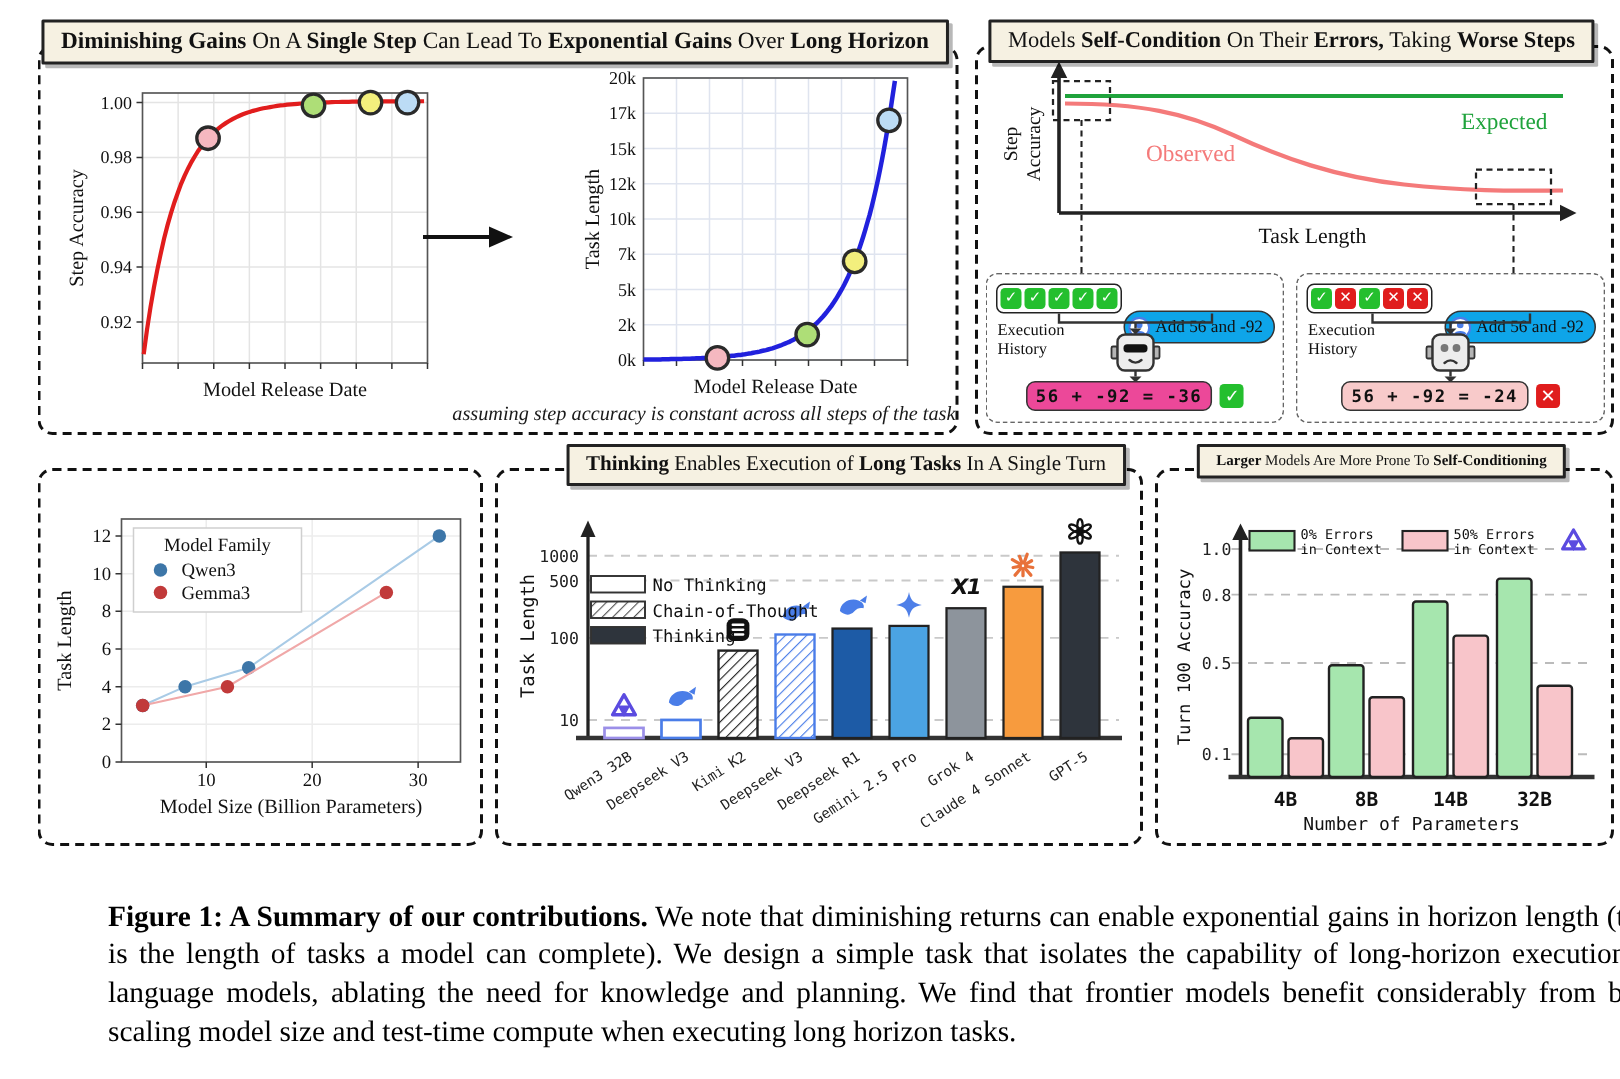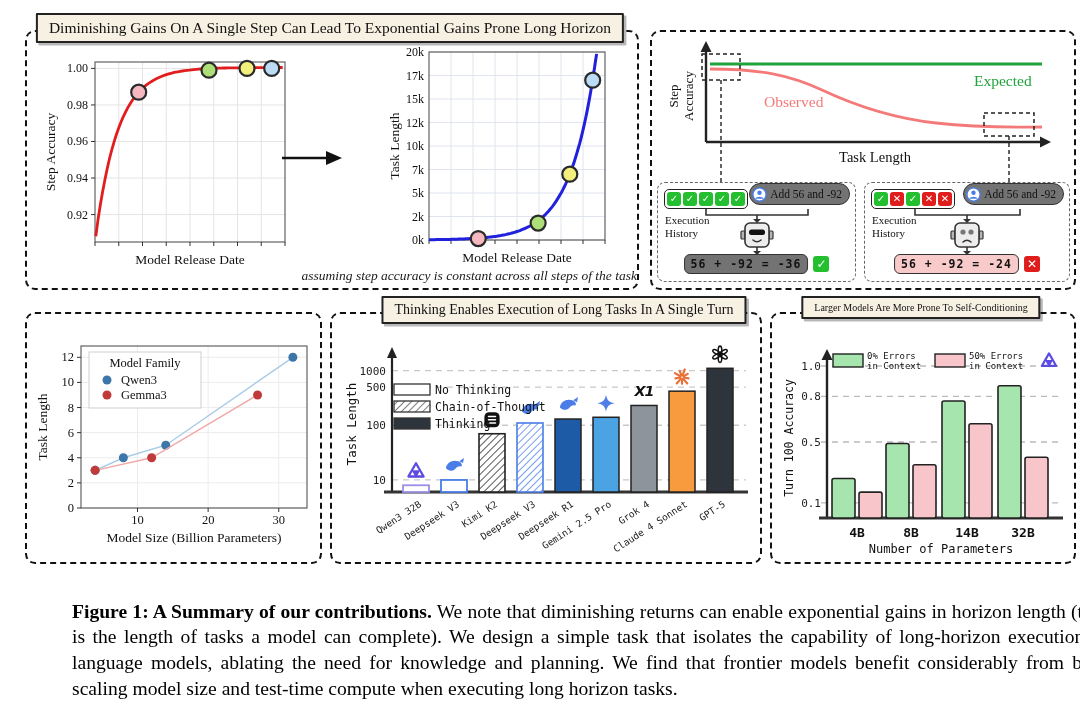--- a/index.html
+++ b/index.html
@@ -11,62 +11,63 @@
   #panel-thinking{left:330px;top:312px;width:428px;height:248px;}
   #panel-larger{left:770px;top:312px;width:302px;height:248px;}
   .ptitle{position:absolute;transform:translateX(-50%);background:#f6f1e2;border:2px solid #222;
     box-shadow:2.5px 2.5px 0 rgba(0,0,0,0.28);padding:4px 11px;white-space:nowrap;z-index:5;
     font-family:"Liberation Serif",serif;color:#111;border-radius:1px;}
   #title-1{left:330px;top:13px;font-size:15.5px;}
   #title-2{left:861px;top:13px;font-size:15px;}
   #title-3{left:171px;top:296px;font-size:12.3px;}
   #title-4{left:544px;top:296px;font-size:14px;margin-left:20px;}
   #title-5{left:921px;top:296px;font-size:10px;}
-  .ptitle b{font-weight:400;}
+  .ptitle b{font-weight:700;}
   .note-italic{position:absolute;left:0;bottom:4px;width:100%;text-align:right;font-style:italic;
     font-size:13.5px;color:#1a1a1a;}
   .arrow-right{position:absolute;left:253px;top:116px;}
   
   .exec-box{position:absolute;top:150px;height:98px;border:1.7px dashed #666;border-radius:8px;background:#fff;}
   #exec-left{left:5px;width:197px;}
   #exec-right{left:212px;width:204px;}
   .hist-strip{position:absolute;left:6px;top:6px;display:flex;gap:2px;padding:2px;background:#fff;
     border:1.7px solid #222;border-radius:5px;}
   .hist-strip .it{width:14px;height:14px;border-radius:3px;color:#fff;text-align:center;
     font:700 10px/14px "DejaVu Sans",sans-serif;}
   .it.check{background:#24bf2e;}
   .it.cross{background:#e01d1d;}
-  .prompt-pill{position:absolute;right:5px;top:0;height:20px;display:flex;align-items:center;gap:3px;
-    background:#737373;border:1.4px solid #333;border-radius:11px;padding:0 7px 0 2px;
+  .prompt-pill{position:absolute;right:5px;top:24px;height:20px;display:flex;align-items:center;gap:3px;
+    background:#0ea5e9;border:1.4px solid #333;border-radius:11px;padding:0 7px 0 2px;
     font-size:11.5px;font-family:"Liberation Serif",serif;color:#111;}
   .hist-label{position:absolute;left:7px;top:31px;width:64px;font-size:11px;line-height:1.2;color:#111;}
   .flow{position:absolute;left:0;top:25px;width:100%;height:15px;}
   .robot{position:absolute;left:50%;margin-left:-17px;top:39px;}
   .arrow2{position:absolute;left:50%;margin-left:-5px;top:64px;}
   .result-row{position:absolute;left:50%;transform:translateX(-50%);top:71px;display:flex;gap:5px;align-items:center;}
   .result{font:700 11.5px "DejaVu Sans Mono",monospace;letter-spacing:1px;padding:2px 6px;
     border:1.6px solid #333;border-radius:6px;white-space:nowrap;color:#111;}
-  .result.ok{background:#737373;}
+  .result.ok{background:#ec4899;}
   .result.bad{background:#f8caca;}
   .status{width:16px;height:16px;border-radius:3px;color:#fff;text-align:center;
     font:700 12px/16px "DejaVu Sans",sans-serif;}
   .status.ok{background:#24bf2e;}
   .status.bad{background:#e01d1d;}
   
   .caption{position:absolute;left:25px;top:579px;width:1035px;font-size:19.6px;line-height:1.31;
     text-align:justify;color:#000;margin-left:47px;}
   .caption b{font-weight:700;}
   svg text{user-select:none;}
 </style>
 </head>
 <body>
 
 <div class="figure">
 
-  <div class="ptitle" id="title-1"><b>Diminishing Gains</b><span> On A </span><b>Single Step</b><span> Can Lead To </span><b>Exponential Gains</b><span> Prone </span><b>Long Horizon</b></div>
+  <div class="ptitle" id="title-1"><b>Diminishing Gains</b><span> On A </span><b>Single Step</b><span> Can Lead To </span><b>Exponential Gains</b><span> Over </span><b>Long Horizon</b></div>
+  <div class="ptitle" id="title-2"><span>Models </span><b>Self-Condition</b><span> On Their </span><b>Errors,</b><span> Taking </span><b>Worse Steps</b></div>
   <div class="ptitle" id="title-4"><b>Thinking</b><span> Enables Execution of </span><b>Long Tasks</b><span> In A Single Turn</span></div>
   <div class="ptitle" id="title-5"><b>Larger</b><span> Models Are More Prone To </span><b>Self-Conditioning</b></div>
 
   <div class="panel" id="panel-diminishing">
     <svg id="svg-step-acc" style="position:absolute;left:10px;top:18px" width="300" height="218" viewBox="0 0 300 218">
         <line x1="81.75" y1="12" x2="81.75" y2="192" stroke="#e4e4e4" stroke-width="1"></line>
         <line x1="105.5" y1="12" x2="105.5" y2="192" stroke="#e4e4e4" stroke-width="1"></line>
         <line x1="129.25" y1="12" x2="129.25" y2="192" stroke="#e4e4e4" stroke-width="1"></line>
         <line x1="153" y1="12" x2="153" y2="192" stroke="#e4e4e4" stroke-width="1"></line>
         <line x1="176.75" y1="12" x2="176.75" y2="192" stroke="#e4e4e4" stroke-width="1"></line>

